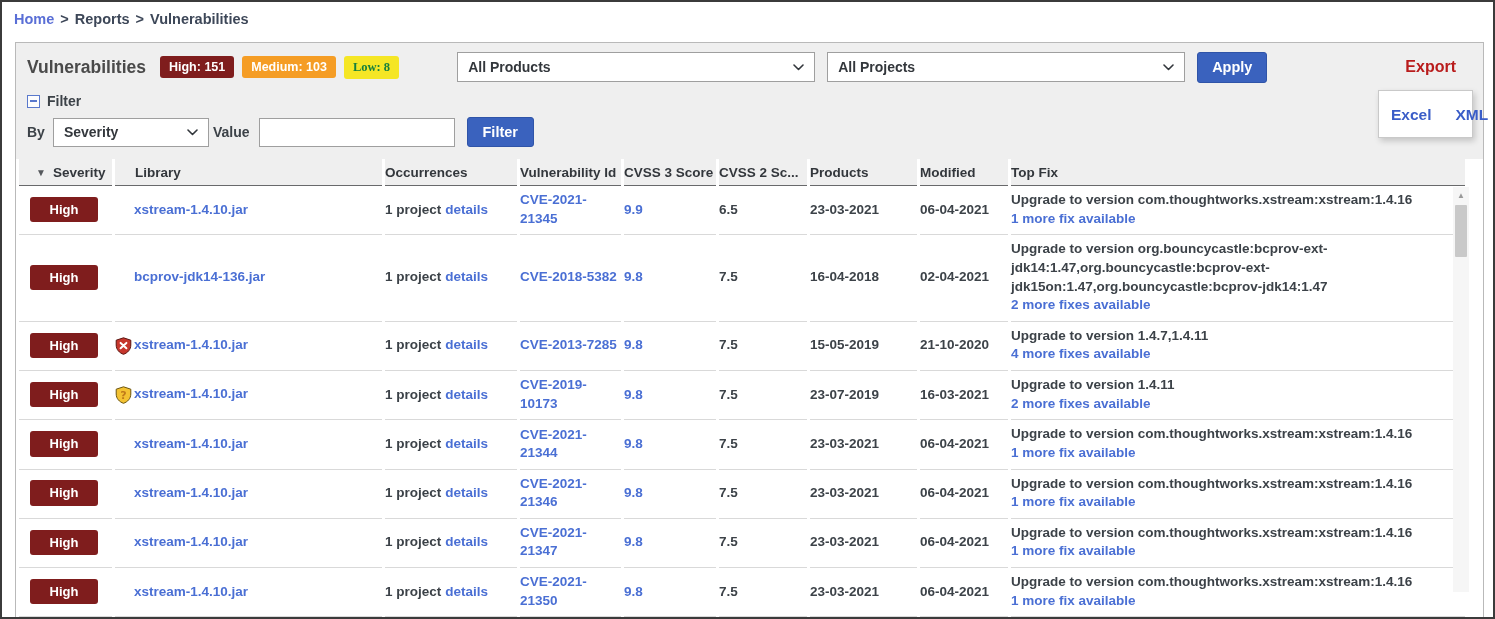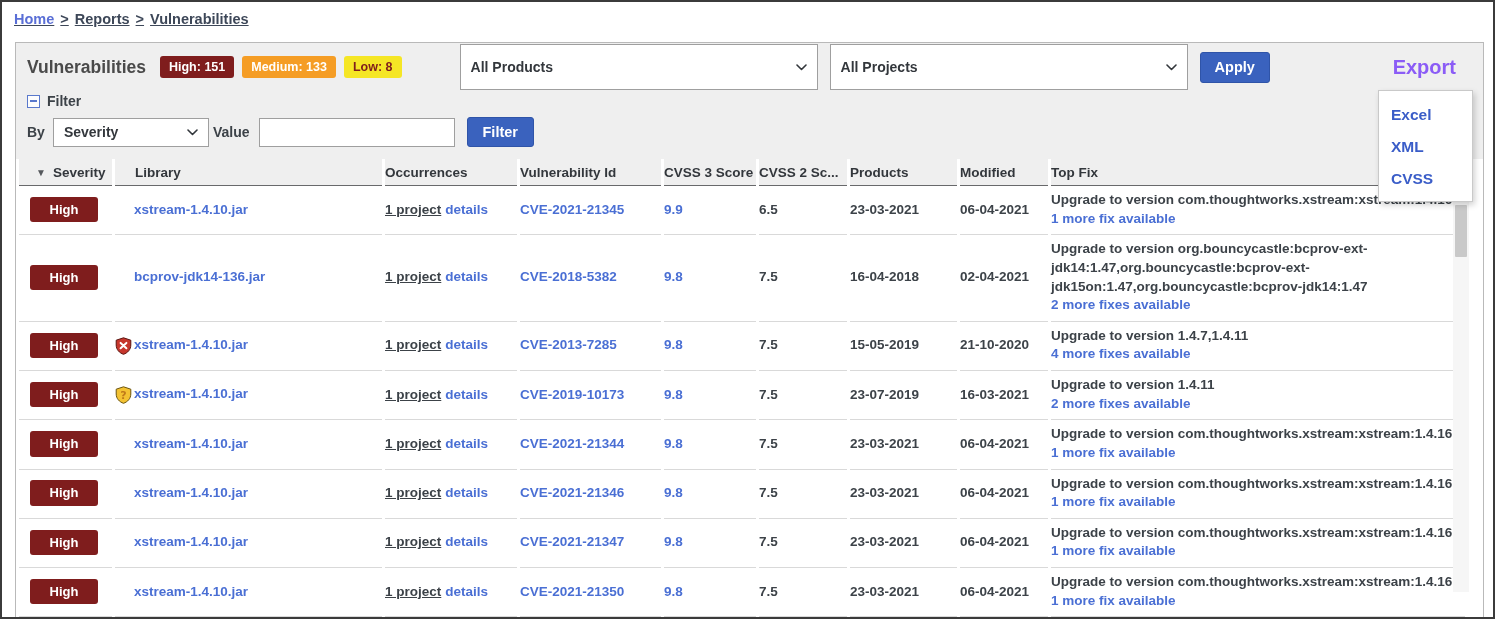--- a/index.html
+++ b/index.html
@@ -3,56 +3,56 @@
 <meta charset="utf-8">
 <style>
   * { margin:0; padding:0; box-sizing:border-box; }
   html,body { background:#fff; }
   body { font-family:"Liberation Sans","DejaVu Sans",sans-serif; color:#3c4248; }
   .window {
     position:relative; width:1495px; height:619px; overflow:hidden;
     background:#fff; border:2px solid #3b3b3b;
   }
   
-  .breadcrumb { padding:9px 0 8px 12px; font-size:14.5px; font-weight:bold; color:#3d4758;text-decoration:underline; }
+  .breadcrumb { padding:9px 0 8px 12px; font-size:14.5px; font-weight:bold; color:#3d4758; }
   .breadcrumb a { color:#5a6fd6; text-decoration:none; cursor:pointer; }
   .breadcrumb .sep { margin:0 6px; color:#3d4758; }
   
   .panel {
     position:absolute; left:13px; top:40px; width:1469px; height:579px;
     border:1px solid #b9b9b9; border-bottom:none; background:#fff;
   }
   .panel-head { background:#efefef; padding:0 0 0 11px; }
   
   .toolbar { display:flex; align-items:center; height:48px; position:relative; }
   .page-title { font-size:17.5px; font-weight:bold; color:#4a4a4a; margin-right:14px; }
   .badge { display:inline-block; font-size:12.5px; font-weight:bold; padding:4px 9px; border-radius:3px; margin-right:8px; }
   .badge-high { background:#7f1d1d; color:#fff; }
   .badge-medium { background:#f59d25; color:#fff; }
-  .badge-low { background:#f5e625; color:#7f1d1d; }
+  .badge-low { background:#f5e625; color:#15803d;font-family:Liberation Serif, serif; }
   .select {
     display:flex; align-items:center; justify-content:space-between;
-    background:#fff; border:1px solid #9f9f9f; height:46px; padding:0 10px;
+    background:#fff; border:1px solid #9f9f9f; height:30px; padding:0 10px;
     font-size:14px; font-weight:bold; color:#33373c; cursor:pointer;
   }
   .sel-products { width:358px; margin-left:50px; }
   .sel-projects { width:358px; margin-left:12px; }
   .chev svg { display:block; }
   .btn {
     background:#3a62be; color:#fff; border:1px solid #2f54a8; border-radius:3px;
     font-family:inherit; font-size:14.5px; font-weight:bold; cursor:pointer;
   }
   .apply-btn { height:31px; padding:0 14px; margin-left:12px; }
   .spacer { flex:1; }
-  .export-link { font-size:20px; font-weight:bold; color:#8b5cf6; text-decoration:none; cursor:pointer; margin-right:27px;text-align:center; }
+  .export-link { font-size:16px; font-weight:bold; color:#b91c1c; text-decoration:none; cursor:pointer; margin-right:27px;text-align:center; }
   
   .export-menu {
     position:absolute; right:10px; top:47px; width:95px; z-index:20;
     background:#fff; border:1px solid #c9c9c9; box-shadow:2px 3px 6px rgba(0,0,0,.18);
-    display:flex; flex-direction:column; padding:8px 0 6px 0;
+    display:flex; flex-direction:row; padding:8px 0 6px 0;
   }
   .export-menu a {
     display:block; padding:7px 12px; font-size:15.5px; font-weight:bold;
     color:#3a5dc8; text-decoration:none; cursor:pointer;
   }
   
   .filter-head { display:flex; align-items:center; padding:2px 0 6px 0; }
   .collapse-box {
     width:13px; height:13px; border:1px solid #5a79cc; background:#fdfdfd;
     display:inline-flex; align-items:center; justify-content:center; margin-right:7px; cursor:pointer;
@@ -72,34 +72,34 @@
   table { border-collapse:separate; border-spacing:3px 0; width:1452px; table-layout:fixed; }
   th, td { text-align:left; vertical-align:middle; font-size:13.5px; }
   thead th {
     background:#efefef; color:#33373c; font-weight:bold; height:27px;
     border-bottom:1px solid #68696b; cursor:pointer; white-space:nowrap; overflow:hidden;
   }
   tbody td { border-bottom:1px solid #d9d9d9; padding:5px 0 6px 0; }
   .c-sev  { width:93px;  }
   .c-lib  { width:267px; }
   .c-occ  { width:132px; }
-  .c-cve  { width:141px; }
+  .c-cve  { width:101px; }
   .c-s3   { width:92px;  }
   .c-s2   { width:88px;  }
   .c-pub  { width:107px; }
   .c-mod  { width:88px;  }
   .c-fix  { }
   th.c-lib { padding-left:20px; }
   .sort-arrow { font-size:10px; color:#55585c; margin-right:7px; vertical-align:1px; }
   .sev-badge { display:inline-block; width:68px; text-align:center; padding:4px 0; font-size:13px; }
   .icon-slot { display:inline-block; width:19px; vertical-align:middle; }
   .lib-icon svg { display:block; }
   .link { color:#4a6fd4; text-decoration:none; cursor:pointer; font-weight:bold; }
   .plain { color:#3c4248; font-weight:bold; }
-  .c-occ .plain { margin-right:4px;text-decoration:underline; }
+  .c-occ .plain { margin-right:4px; }
   .fix-text { color:#3c4248; font-weight:bold; line-height:1.38; overflow-wrap:break-word; }
   .c-fix .link { display:inline-block; line-height:1.38; }
   tbody tr td { line-height:1.35; }
   
   .vscrollbar {
     position:absolute; right:14px; top:28px; width:16px; height:405px;
     background:#f6f6f6; z-index:5;
   }
   .sb-arrow { width:16px; height:16px; display:flex; align-items:center; justify-content:center; font-size:8px; color:#9a9a9a; cursor:pointer; }
   .sb-thumb { position:absolute; left:2px; top:18px; width:12px; height:52px; background:#c9c9c9; border-radius:1px; cursor:grab; }
@@ -112,21 +112,21 @@
   <div class="breadcrumb">
     <a>Home</a><span class="sep">&gt;</span><span>Reports</span><span class="sep">&gt;</span><span>Vulnerabilities</span>
   </div>
 
   <div class="panel">
     <div class="panel-head">
 
       <div class="toolbar">
         <span class="page-title">Vulnerabilities</span>
         <span class="badge badge-high">High: 151</span>
-        <span class="badge badge-medium">Medium: 133</span>
+        <span class="badge badge-medium">Medium: 103</span>
         <span class="badge badge-low">Low: 8</span>
 
         <div class="select sel-products">
           <span>All Products</span>
           <span class="chev">
             <svg width="11" height="7" viewBox="0 0 11 7">
                 <polyline points="1,1 5.5,5.5 10,1" fill="none" stroke="#33373c" stroke-width="1.6" stroke-linecap="round" stroke-linejoin="round"></polyline>
               </svg>
           </span>
         </div>

